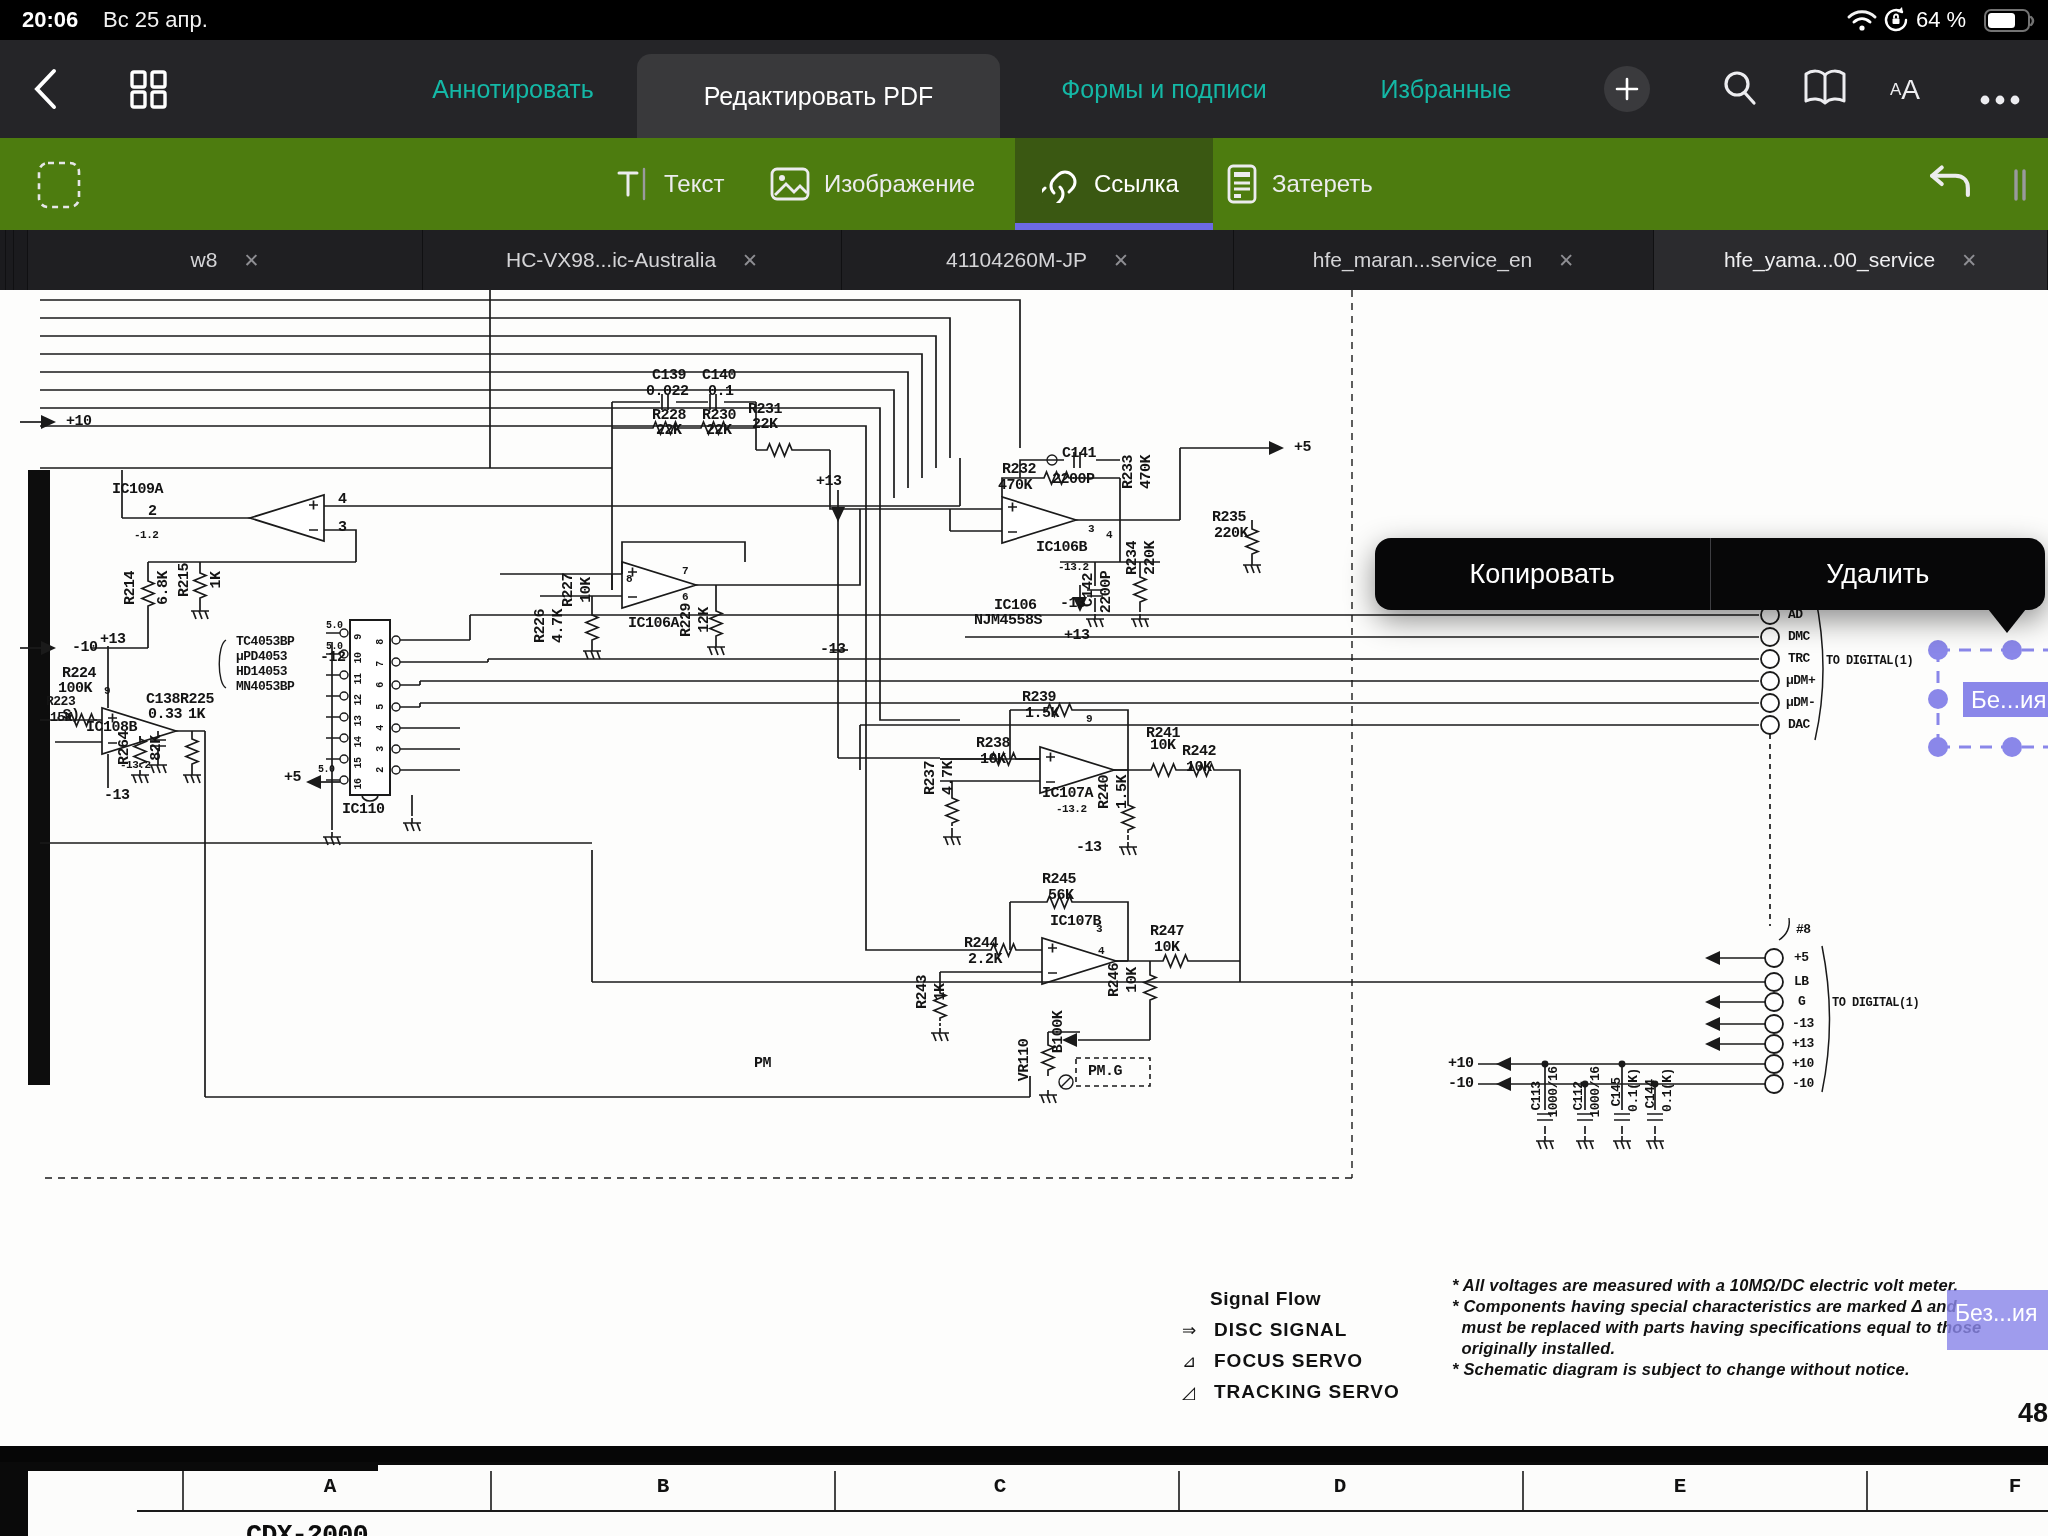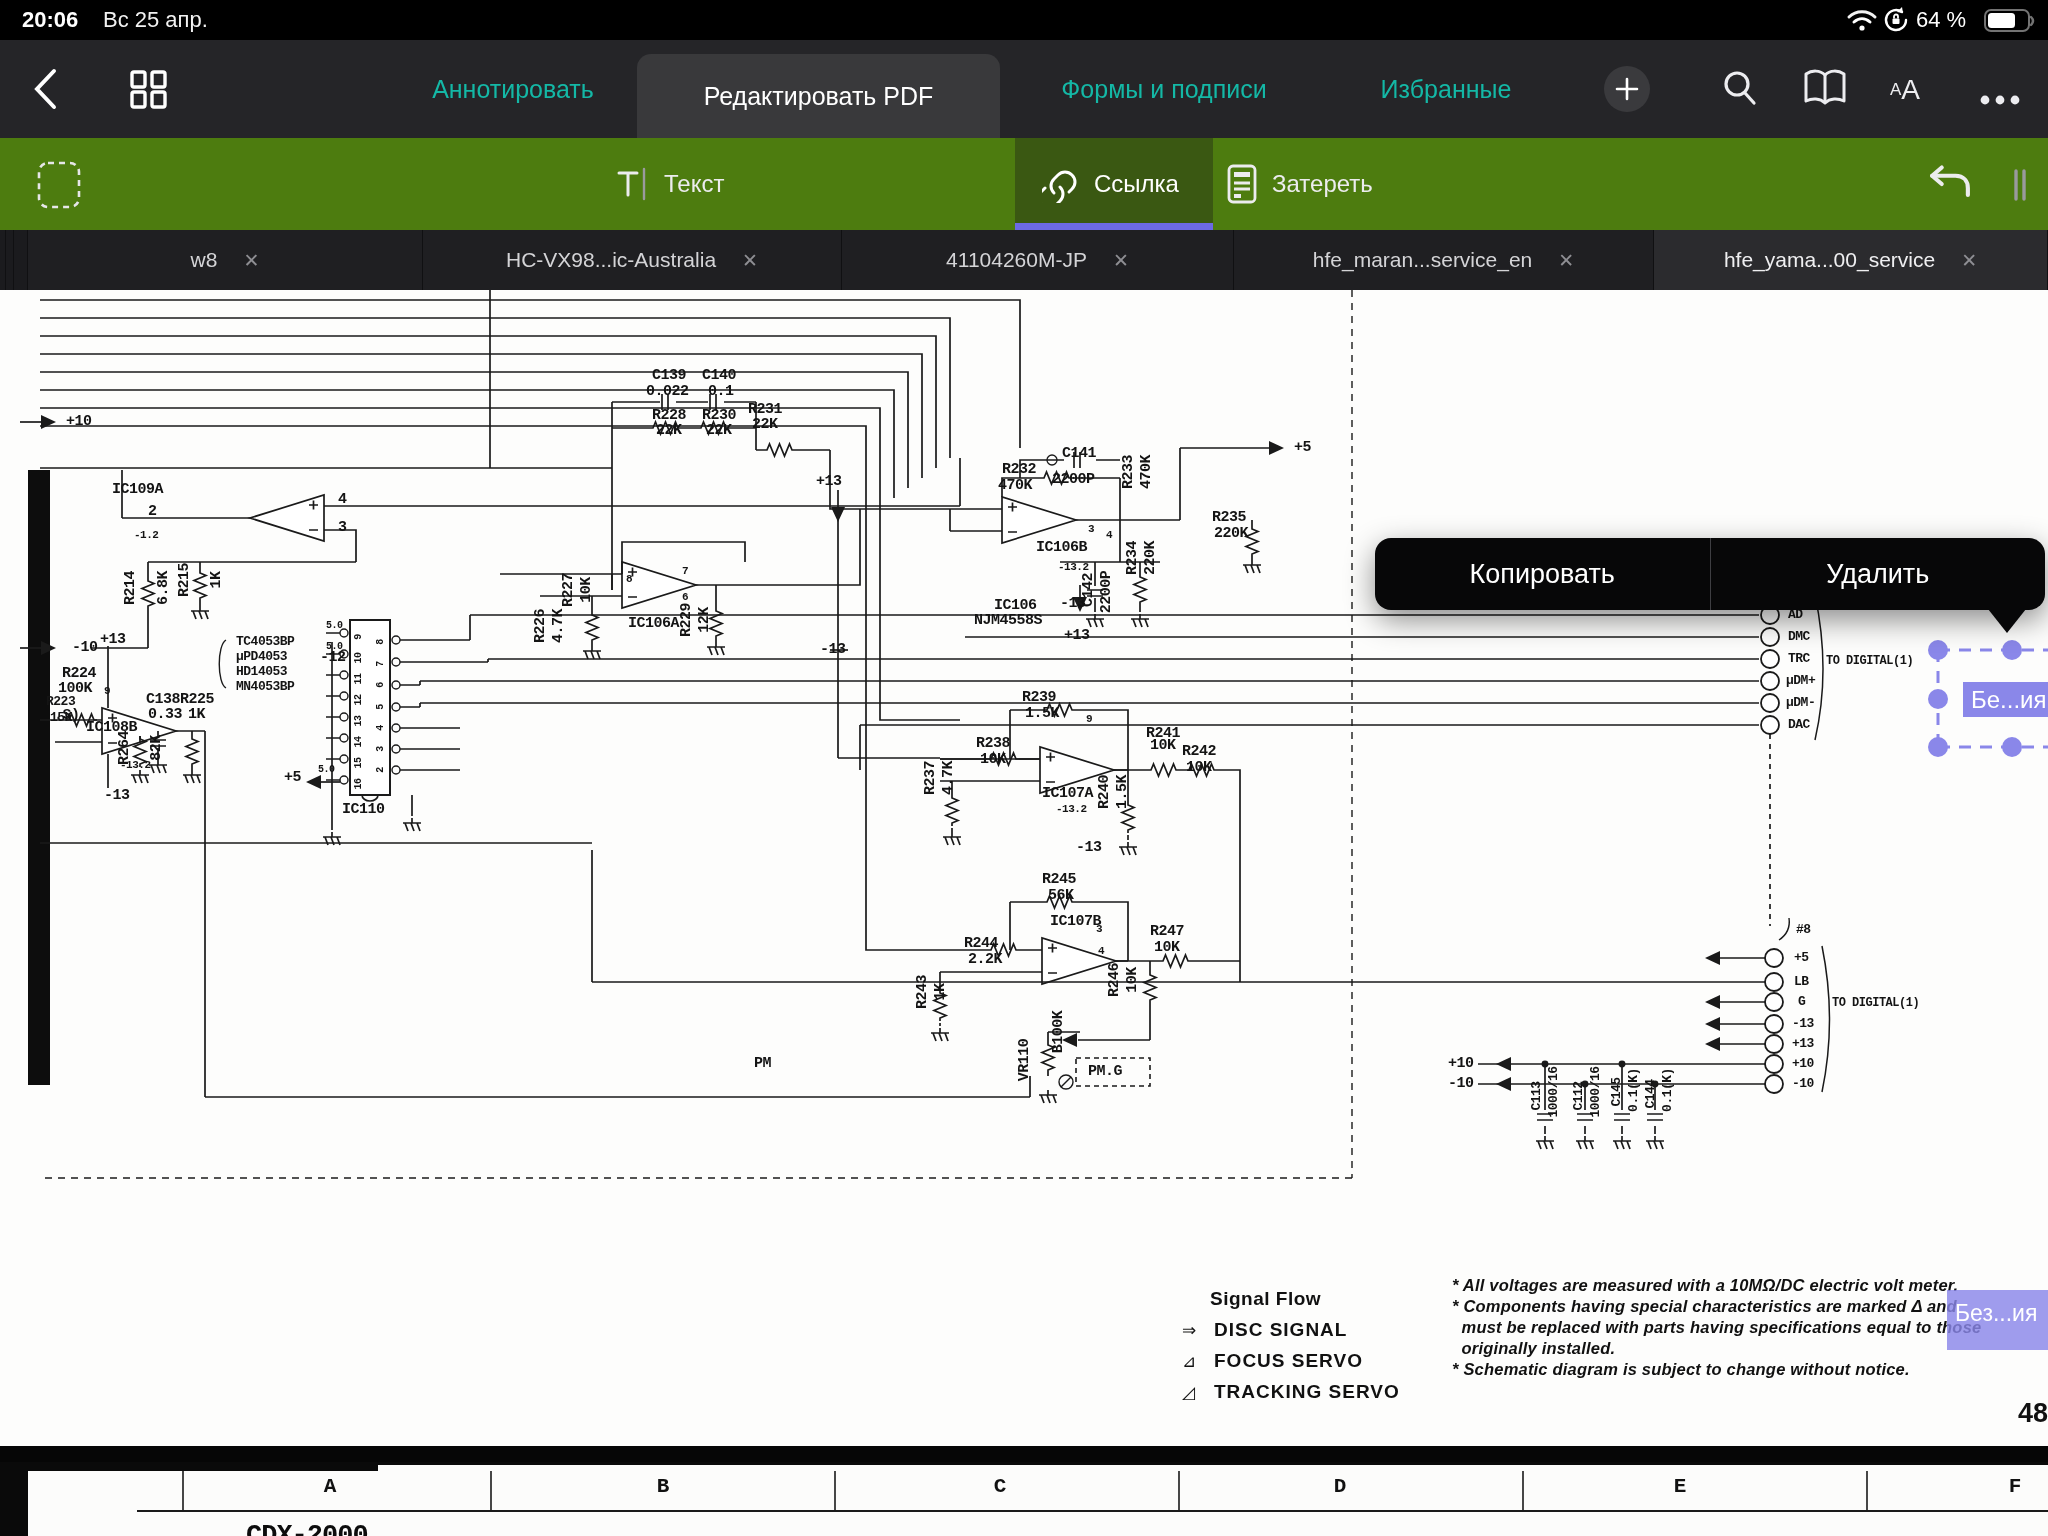--- a/index.html
+++ b/index.html
@@ -155,20 +155,28 @@
   </span>
   <div class="tool-seg-active">
     <div class="tool-underline"></div>
   </div>
   <div class="tool" style="left:616px;">
     <svg width="34" height="34" viewBox="0 0 34 34" fill="none" stroke="#ececee" stroke-width="3" stroke-linecap="round">
       <path d="M3,6 H21 M12,6 V28"></path>
         <path d="M28,2 V32" stroke="#9a9a9e" stroke-width="2.4"></path>
     </svg>
     <span>Текст</span>
+  </div>
+  <div class="tool" style="left:770px;">
+    <svg width="40" height="34" viewBox="0 0 40 34" fill="none" stroke="#ececee" stroke-width="2.8">
+      <rect x="2" y="2" width="36" height="30" rx="5"></rect>
+        <circle cx="12" cy="11" r="3" fill="#ececee" stroke="none"></circle>
+      <path d="M5,28 L16,17 L24,25 L30,19 L37,26"></path>
+    </svg>
+    <span>Изображение</span>
   </div>
   <div class="tool" style="left:1042px;color:#fff;">
     <svg width="38" height="38" viewBox="0 0 38 38" fill="none" stroke="#fff" stroke-width="3" stroke-linecap="round">
       <path d="M16,22 C12,18 12,12 16,8 L20,4 C24,0 30,0 34,4 C38,8 38,14 34,18 L31,21" transform="translate(-4,6)"></path>
       <path d="M22,16 C26,20 26,26 22,30 L18,34 C14,38 8,38 4,34 C0,30 0,24 4,20 L7,17" transform="translate(-4,6)"></path>
     </svg>
     <span>Ссылка</span>
   </div>
   <div class="tool" style="left:1226px;">
     <svg width="32" height="40" viewBox="0 0 32 40" fill="none" stroke="#ececee" stroke-width="2.8">

